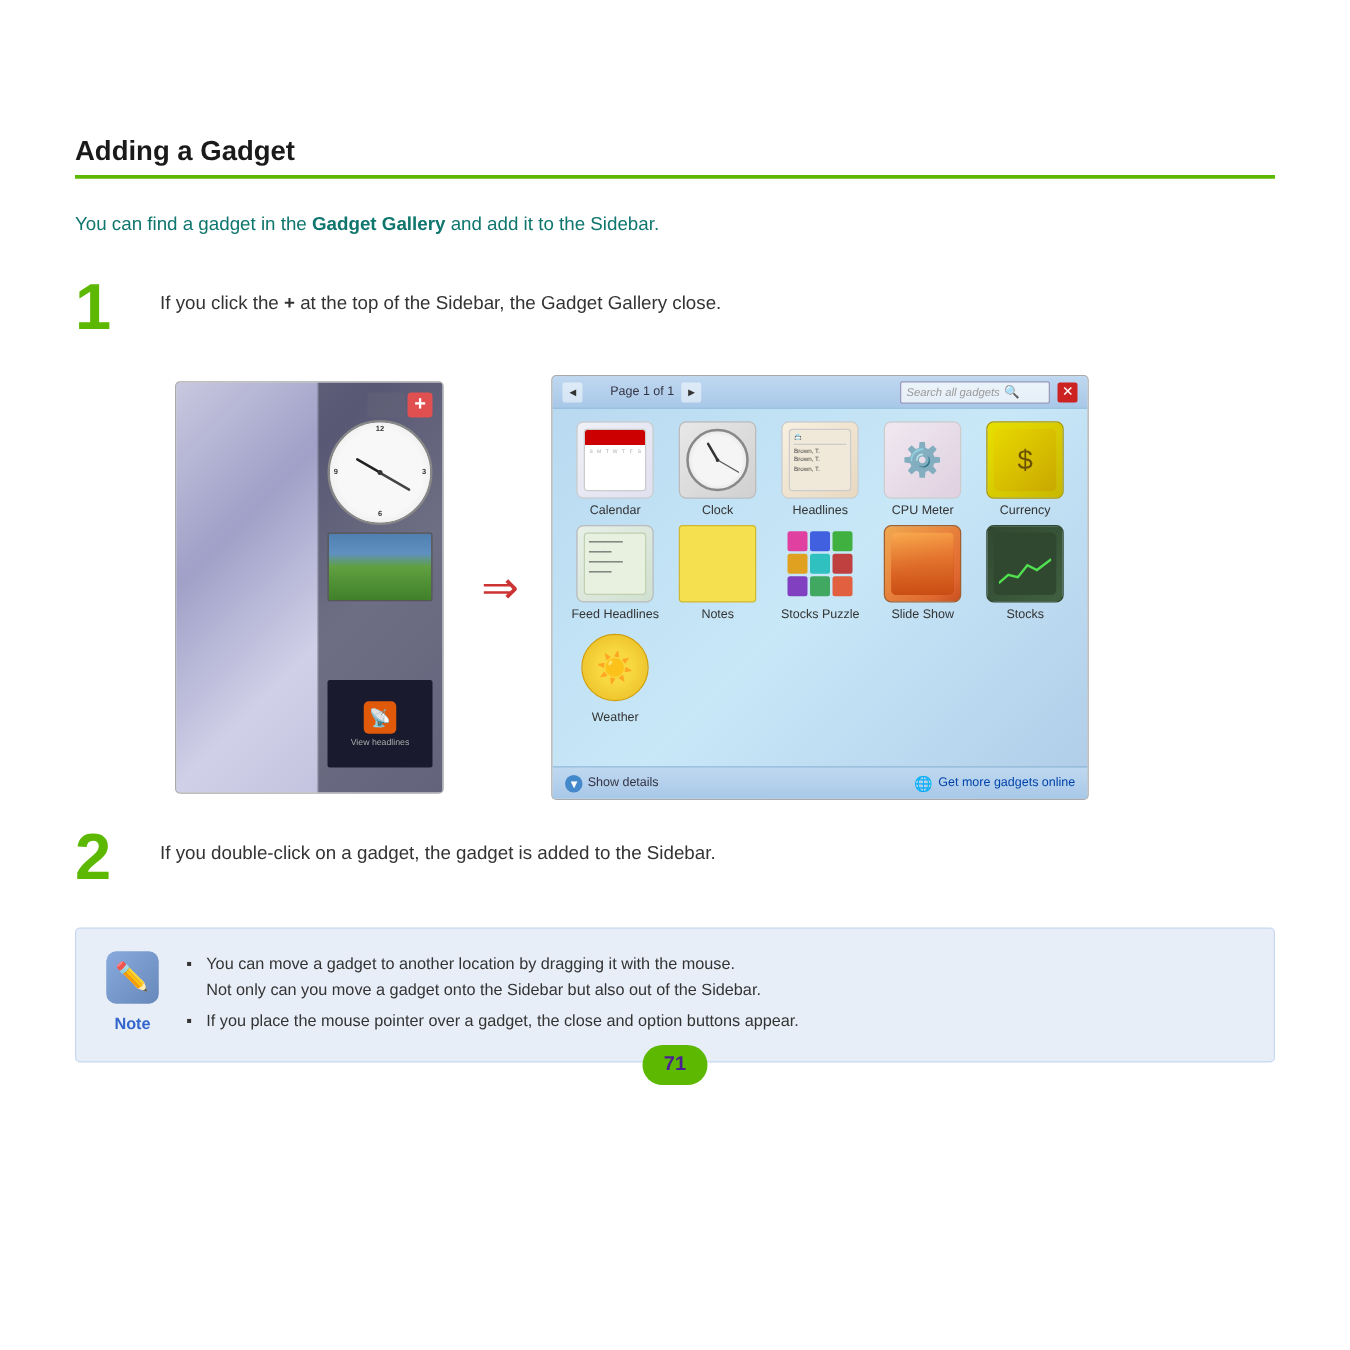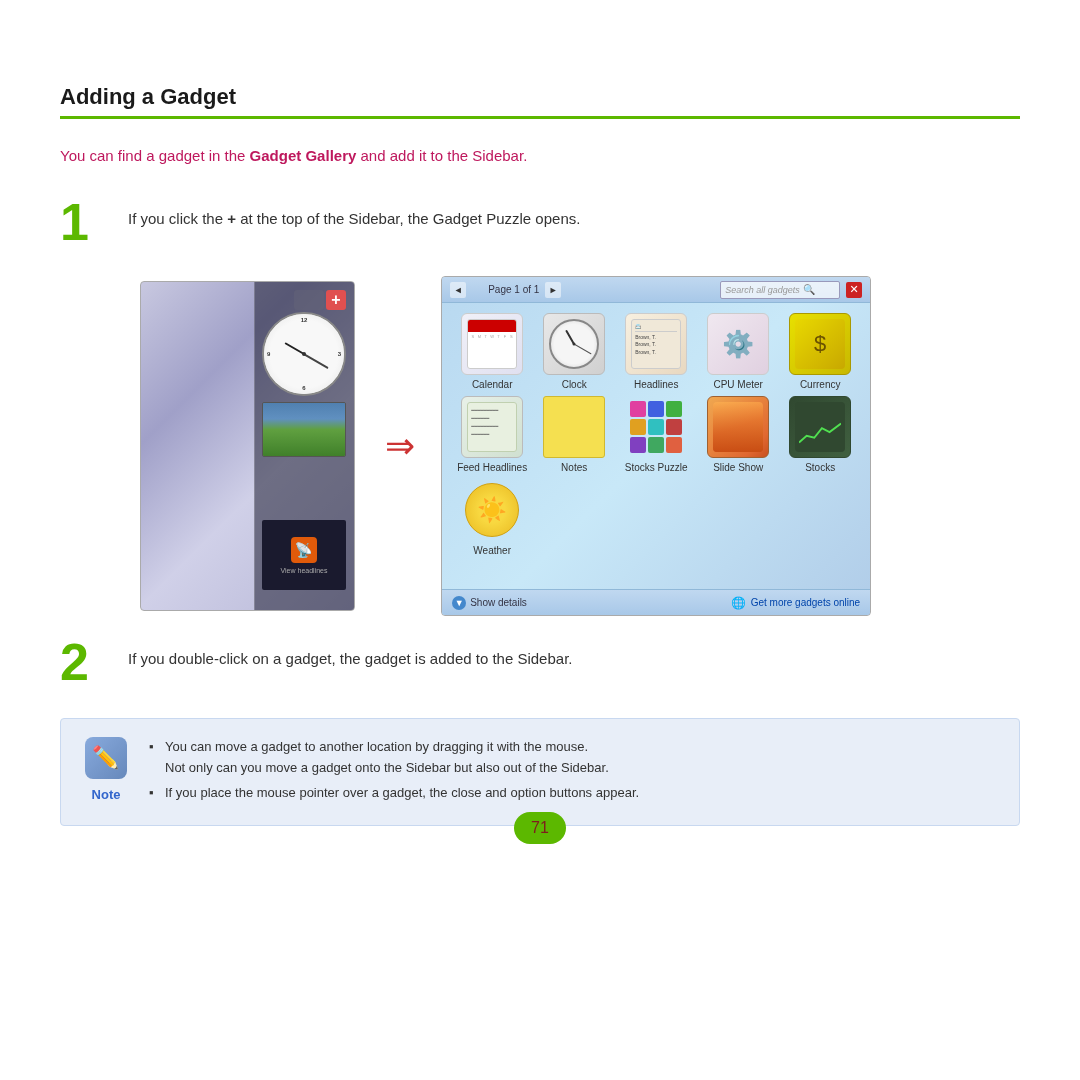--- a/index.html
+++ b/index.html
@@ -7,38 +7,38 @@
       background: #ffffff;
       font-family: Arial, sans-serif;
       font-size: 15px;
       color: #333;
       width: 1080px;
       height: 1080px;
       overflow: hidden;
       position: relative;
     }
     .page {
-      padding: 84px 60px 40px 60px;
+      padding: 108px 60px 40px 60px;
       position: relative;
     }
     .section-title {
       font-size: 22px;
       font-weight: bold;
       color: #1a1a1a;
       margin-bottom: 6px;
     }
     .green-line {
       height: 3px;
       background: #5cb800;
       margin-bottom: 28px;
     }
     .intro-text {
       font-size: 15px;
       margin-bottom: 32px;
-      color: #be185d;
+      color: #0f766e;
       margin-top: 16px;
     }
     .intro-text b { font-weight: bold; }
     .step-container {
       display: flex;
       align-items: flex-start;
       margin-bottom: 28px;
     }
     .step-number {
       font-size: 52px;
@@ -393,23 +393,23 @@
     }
     
     .page-number-container {
       position: absolute;
       bottom: 22px;
       left: 50%;
       transform: translateX(-50%);
     }
     .page-number {
       background: #5cb800;
-      color: #7f1d1d;
+      color: #4c1d95;
       font-size: 16px;
-      font-weight: normal;
+      font-weight: bold;
       width: 52px;
       height: 32px;
       border-radius: 16px;
       display: flex;
       align-items: center;
       justify-content: center;
     }
     
     .cf-12 { top: 3px; left: 50%; transform: translateX(-50%); }
     .cf-3 { right: 3px; top: 50%; transform: translateY(-50%); }
@@ -428,21 +428,21 @@
     <span>You can find a gadget in the</span>
     <b>Gadget Gallery</b>
     <span>and add it to the Sidebar.</span>
   </p>
 
   <div class="step-container">
     <div class="step-number">1</div>
     <div class="step-text">
       <span>If you click the</span>
       <b>+</b>
-      <span>at the top of the Sidebar, the Gadget Puzzle opens.</span>
+      <span>at the top of the Sidebar, the Gadget Gallery close.</span>
     </div>
   </div>
 
   <div class="images-row">
 
     <div class="sidebar-screenshot">
 
       <div class="sidebar-inner">
 
         <div class="plus-btn">+</div>

